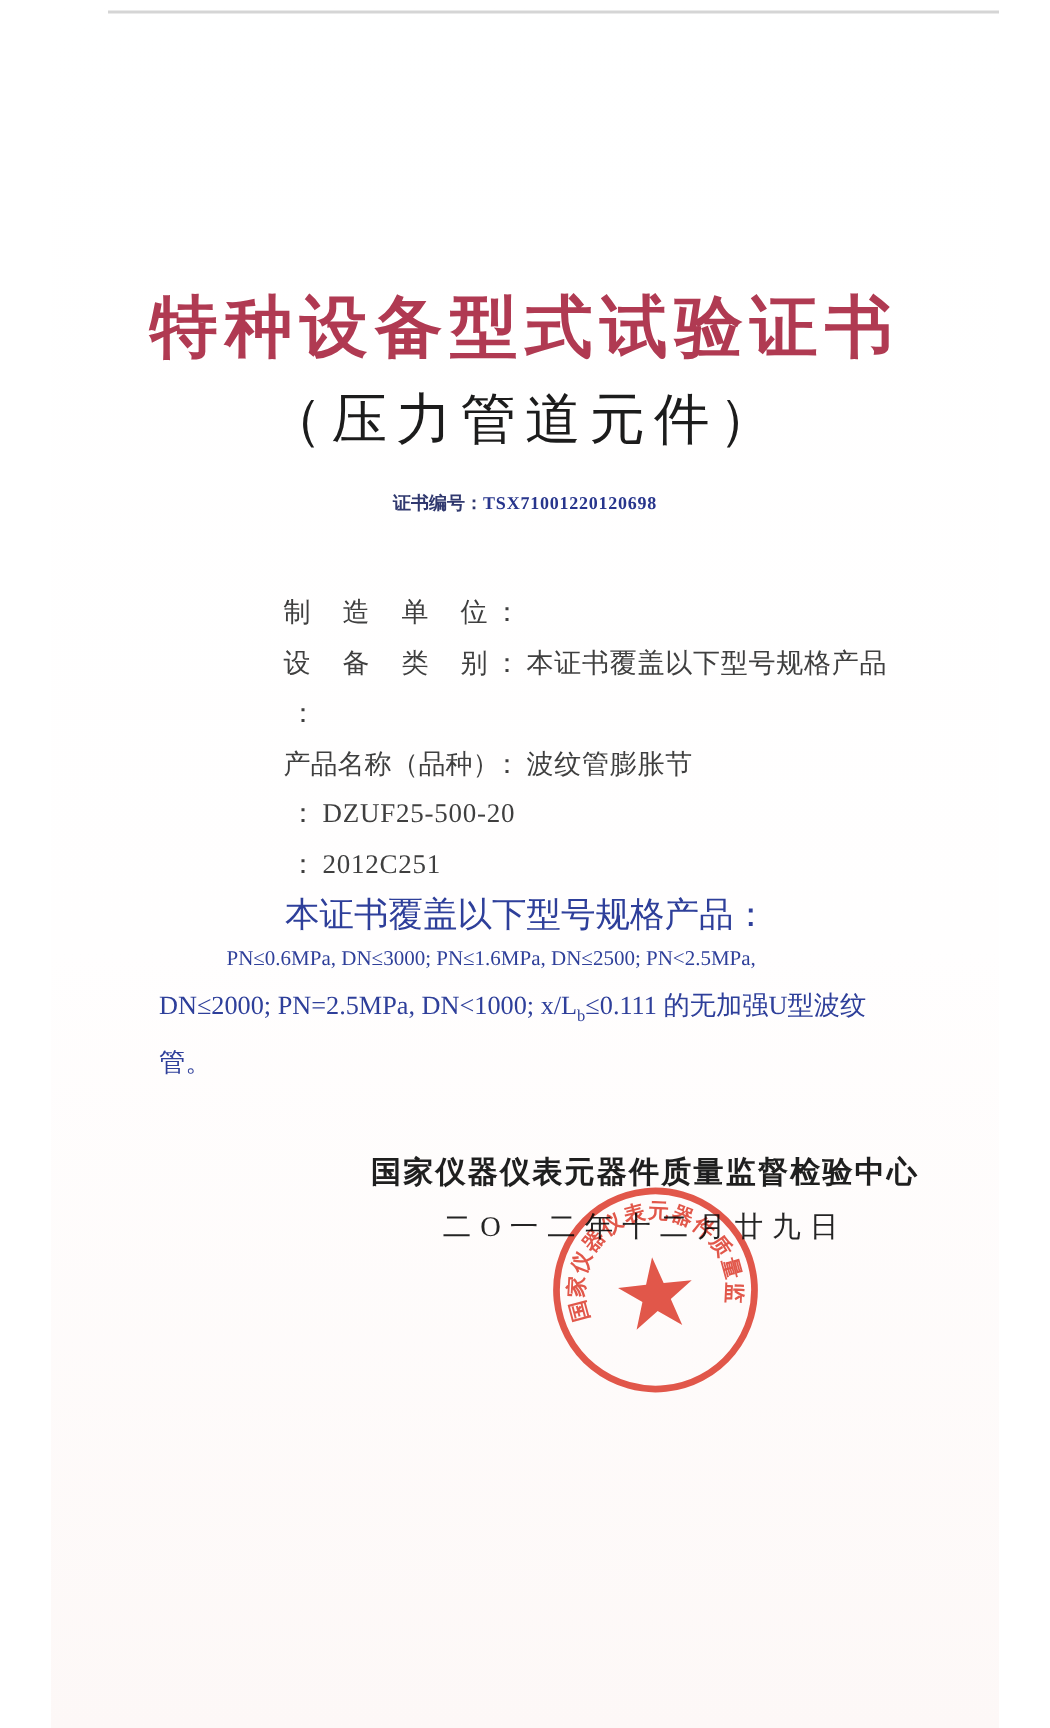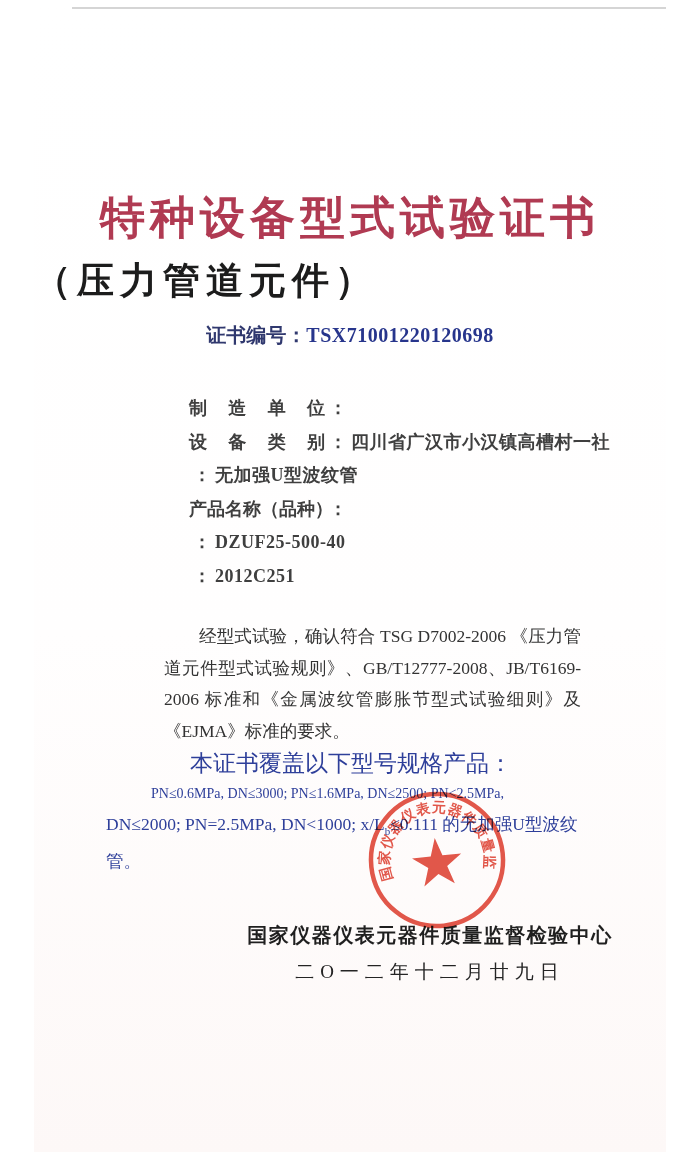--- a/index.html
+++ b/index.html
@@ -19,39 +19,39 @@
   .title {
     margin-top:192px;
     text-align:center;
     font-size:45px; line-height:52px;
     font-weight:bold;
     letter-spacing:5px;
     color:#b03a52;
   }
   .subtitle {
     margin-top:12px;
+    text-align:center;
     font-size:37px; line-height:50px;
-    font-weight:bold;
+    font-weight:normal;
     letter-spacing:6px;
     color:#1c1c1c;
   }
   .cert-line {
     margin-top:18px;
     text-align:center;
-    font-size:20px; line-height:22px;
+    font-size:12px; line-height:22px;
     font-weight:bold;
     color:#30386e;
   }
   .cert-line .cert-no { color:#27358c; letter-spacing:.5px; }
   .fields { margin:46px 0 0 155px; }
   .field-row {
     display:flex; align-items:baseline;
     font-size:18px; line-height:33.5px;
     color:#3f3f3f;
-    font-weight:bold;
   }
   .field-label {
     width:136px; display:inline-block;
     text-align:justify; text-align-last:justify;
     white-space:nowrap;
   }
   .field-colon { width:26px; text-align:center; }
   .field-value { letter-spacing:.5px; }
   .statement {
     margin:28px 85px 0 130px;
@@ -115,41 +115,40 @@
   </div>
 
   <div class="fields">
     <div class="field-row">
       <span class="field-label">制造单位</span>
       <span class="field-colon">：</span>
     </div>
     <div class="field-row">
       <span class="field-label">设备类别</span>
       <span class="field-colon">：</span>
-      <span class="field-value">四川省广汉市小汉镇高槽村一社</span>
+      <span class="field-value">本证书覆盖以下型号规格产品</span>
     </div>
     <div class="field-row">
       <span class="field-colon">：</span>
-      <span class="field-value">无加强U型波纹管</span>
     </div>
     <div class="field-row">
       <span class="field-label">产品名称（品种）</span>
       <span class="field-colon">：</span>
+      <span class="field-value">波纹管膨胀节</span>
     </div>
     <div class="field-row">
       <span class="field-colon">：</span>
-      <span class="field-value">DZUF25-500-40</span>
+      <span class="field-value">DZUF25-500-20</span>
     </div>
     <div class="field-row">
       <span class="field-colon">：</span>
       <span class="field-value">2012C251</span>
     </div>
   </div>
 
-  <div class="statement">经型式试验，确认符合 TSG D7002-2006 《压力管道元件型式试验规则》、GB/T12777-2008、JB/T6169-2006 标准和《金属波纹管膨胀节型式试验细则》及《EJMA》标准的要求。</div>
 
   <div class="coverage">
     <div class="coverage-intro">本证书覆盖以下型号规格产品：</div>
     <div class="coverage-spec-line1">PN≤0.6MPa, DN≤3000; PN≤1.6MPa, DN≤2500; PN&lt;2.5MPa,</div>
     <div class="coverage-spec-line2">
       <span>DN≤2000; PN=2.5MPa, DN&lt;1000; x/L</span><sub class="spec-sub">b</sub><span>≤0.111 的无加强U型波纹管。</span>
     </div>
   </div>
 
   <div class="issuer-block">

